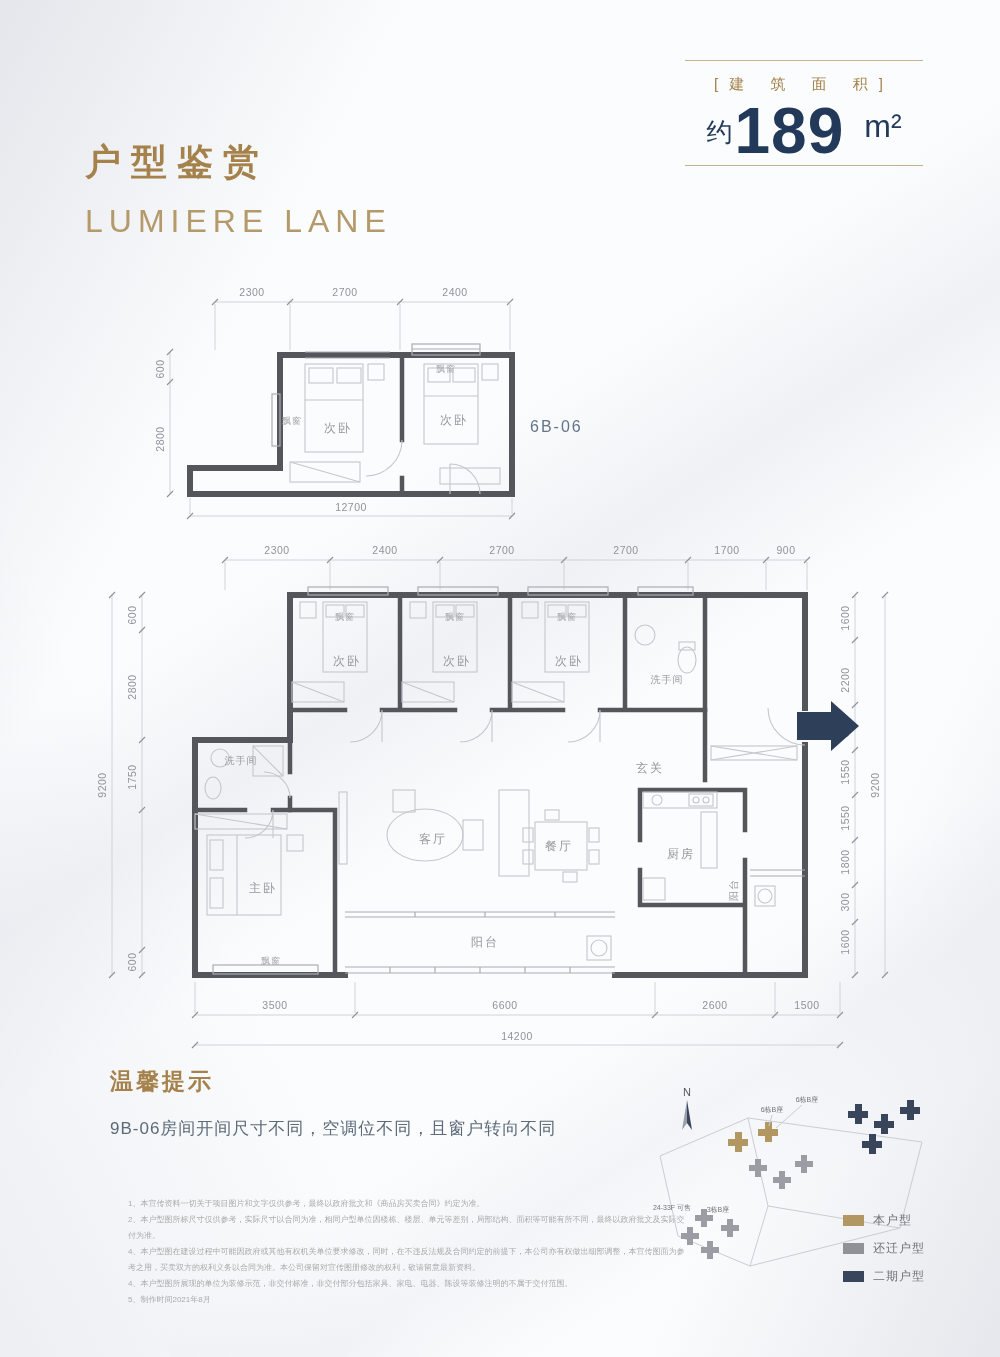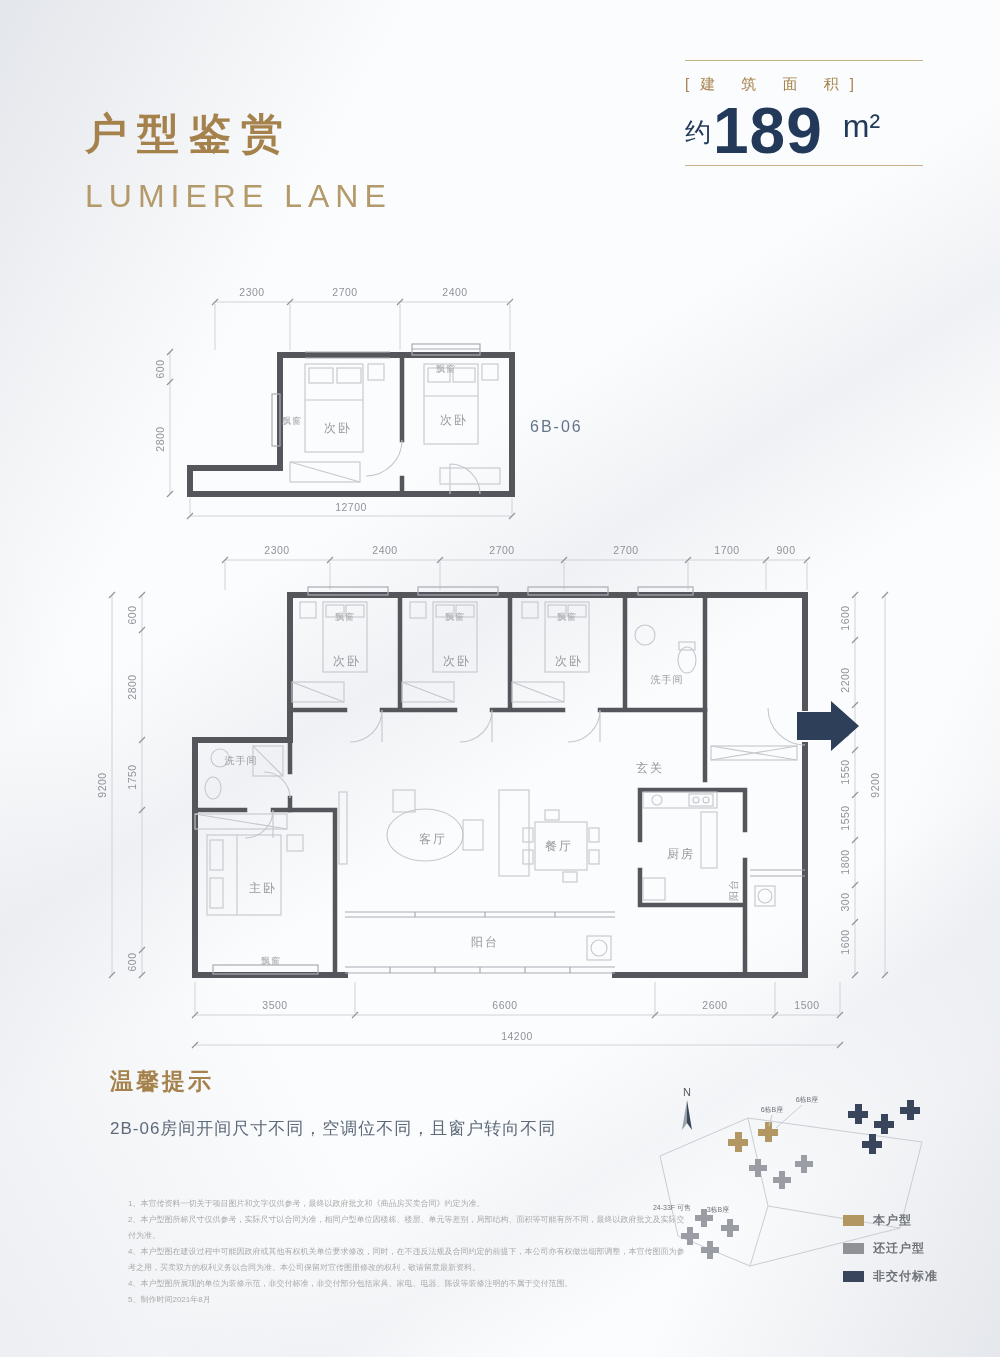--- a/index.html
+++ b/index.html
@@ -14,24 +14,24 @@
       #fbfcfd;
   }
   .streak { position:absolute; pointer-events:none; }
   .streak1 { width:1500px; height:320px; left:-220px; top:430px; transform:rotate(-33deg);
     background:linear-gradient(180deg, rgba(230,233,238,0) 0%, rgba(224,228,234,0.45) 50%, rgba(230,233,238,0) 100%); }
   .streak2 { width:1200px; height:240px; left:120px; top:980px; transform:rotate(-33deg);
     background:linear-gradient(180deg, rgba(232,235,240,0) 0%, rgba(226,230,236,0.35) 50%, rgba(232,235,240,0) 100%); }
 
   
   .title-block { position:absolute; left:85px; top:106px; }
-  .title-block h1 { font-size:42px; font-weight:700; color:#a5824c; letter-spacing:10px; }
+  .title-block h1 { font-size:36px; font-weight:700; color:#a5824c; letter-spacing:10px;margin-top:32px; }
   .title-block .subtitle { margin-top:16px; font-size:32px; color:#b49a6a; letter-spacing:6px; }
 
-  .area-block { position:absolute; left:685px; top:60px; width:238px; text-align:left; }
+  .area-block { position:absolute; left:685px; top:60px; width:238px; text-align:center; }
   .area-block .rule { height:1px; background:#c4b28d; }
   .area-block .bracket { margin:14px 0 4px; font-size:15px; color:#a5824c; letter-spacing:11px; white-space:nowrap; }
   .area-block .value-line { color:#22395a; white-space:nowrap; line-height:1.05; }
   .area-block .approx { font-size:26px; position:relative; top:-12px; margin-right:2px; }
   .area-block .num { font-size:64px; font-weight:700; letter-spacing:1px; }
   .area-block .unit { font-size:32px; position:relative; top:-16px; margin-left:20px; }
   .area-block .rooms { color:#22395a; font-size:28px; font-weight:600; letter-spacing:8px; margin:6px 0 16px; white-space:nowrap; }
 
   
   svg { overflow:visible; }
@@ -58,21 +58,21 @@
   
   .disclaimers { position:absolute; left:88px; top:1196px; width:560px;margin-left:40px; }
   .disclaimers p { font-size:8px; color:#ababab; line-height:16px; }
 
   
   .site-tag { font-size:7px; fill:#70757c; text-anchor:middle; }
   .b-gold { fill:#b39762; }
   .b-gray { fill:#9a9da3; }
   .b-dark { fill:#39455a; }
   .road { stroke:#c9cdd3; stroke-width:1; fill:none; }
-  .legend { position:absolute; left:843px; top:1212px;font-weight:bold; }
+  .legend { position:absolute; left:843px; top:1212px; }
   .legend-row { display:flex; align-items:center; margin-bottom:11px; }
   .legend-row .swatch { display:inline-block; width:21px; height:11px; margin-right:9px; }
   .legend-row .lab { font-size:12px; color:#6e7278; letter-spacing:1px; }
 </style>
 </head>
 <body>
 
 <div class="page">
   <div class="streak streak1"></div>
   <div class="streak streak2"></div>
@@ -323,21 +323,21 @@
     <text class="roomtext" x="586" y="318">厨房</text>
     <text class="smalltext" x="146" y="224">洗手间</text>
     <text class="roomtext" x="168" y="352">主卧</text>
     <text class="baytext" x="176" y="424">飘窗</text>
     <text class="roomtext" x="390" y="406">阳台</text>
     <text class="smalltext" x="642" y="350" transform="rotate(-90 642 350)">阳台</text>
   </svg>
 
   <div class="tips">
     <h2>温馨提示</h2>
-    <p>2B-06房间开间尺寸不同，空调位不同，且窗户转向不同</p>
+    <p>9B-06房间开间尺寸不同，空调位不同，且窗户转向不同</p>
   </div>
 
   <div class="disclaimers">
     <p>1、本宣传资料一切关于项目图片和文字仅供参考，最终以政府批文和《商品房买卖合同》约定为准。</p>
     <p>2、本户型图所标尺寸仅供参考，实际尺寸以合同为准，相同户型单位因楼栋、楼层、单元等差别，局部结构、面积等可能有所不同，最终以政府批文及实际交付为准。</p>
     <p>4、本户型图在建设过程中可能因政府或其他有权机关单位要求修改，同时，在不违反法规及合同约定的前提下，本公司亦有权做出细部调整，本宣传图面为参考之用，买卖双方的权利义务以合同为准。本公司保留对宣传图册修改的权利，敬请留意最新资料。</p>
     <p>4、本户型图所展现的单位为装修示范，非交付标准，非交付部分包括家具、家电、电器、陈设等装修注明的不属于交付范围。</p>
     <p>5、制作时间2021年8月</p>
   </div>
 
@@ -423,16 +423,16 @@
     <div class="legend-row">
       <span class="swatch" style="background: rgb(179, 151, 98);"></span>
       <span class="lab">本户型</span>
     </div>
     <div class="legend-row">
       <span class="swatch" style="background: rgb(144, 146, 152);"></span>
       <span class="lab">还迁户型</span>
     </div>
     <div class="legend-row">
       <span class="swatch" style="background: rgb(57, 69, 90);"></span>
-      <span class="lab">非交付标准</span>
+      <span class="lab">二期户型</span>
     </div>
   </div>
 </div>
 
 </body></html>

